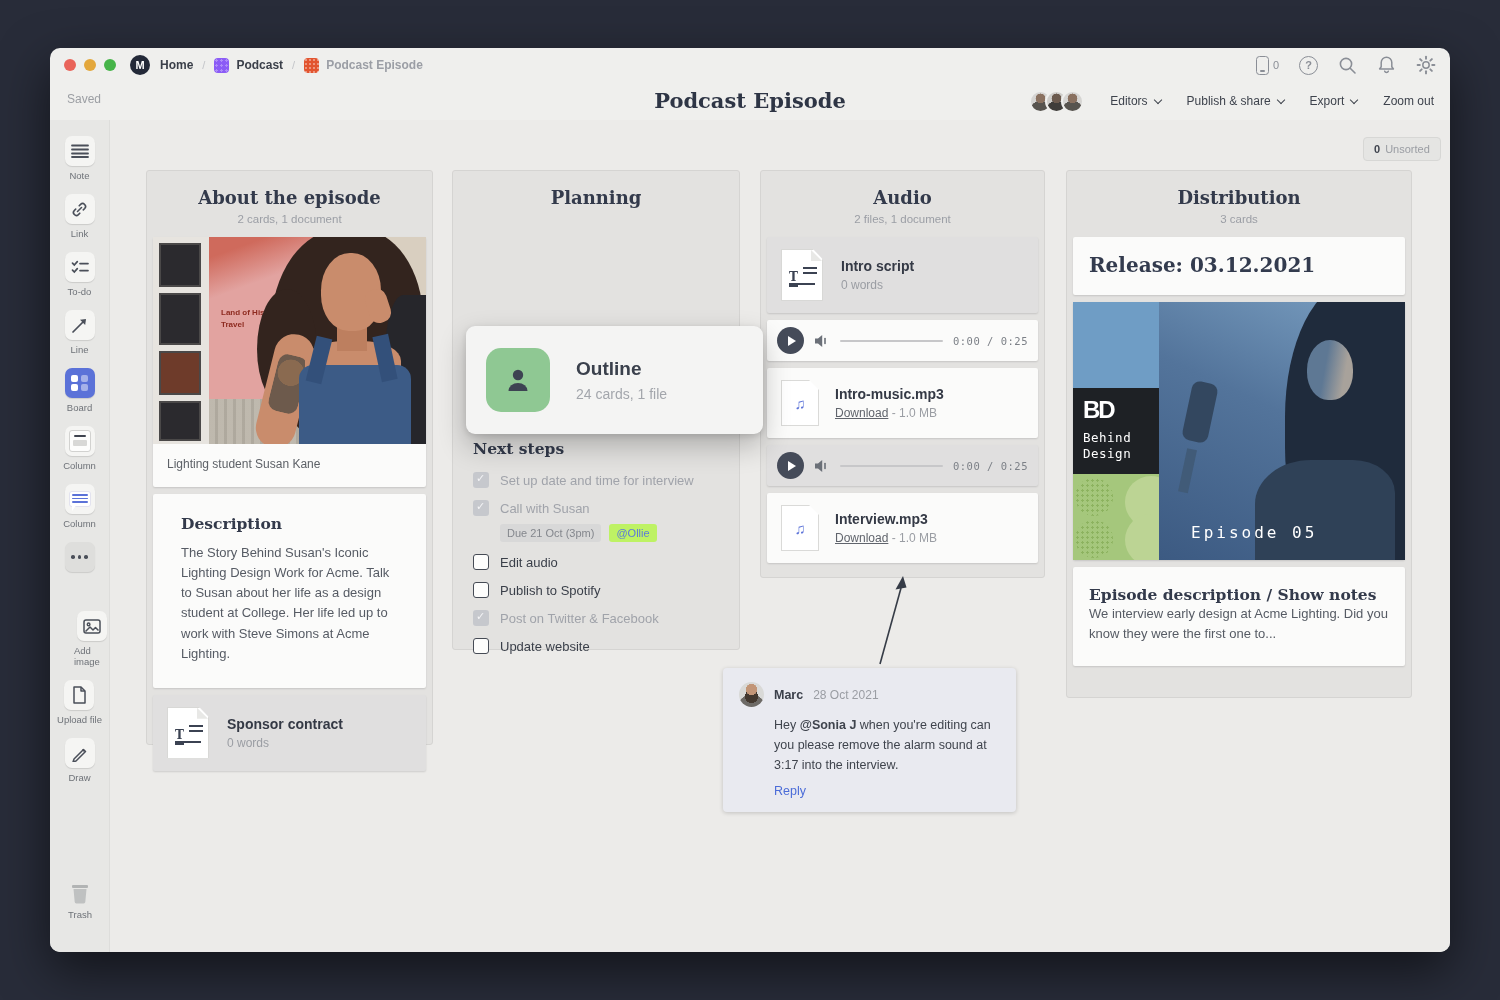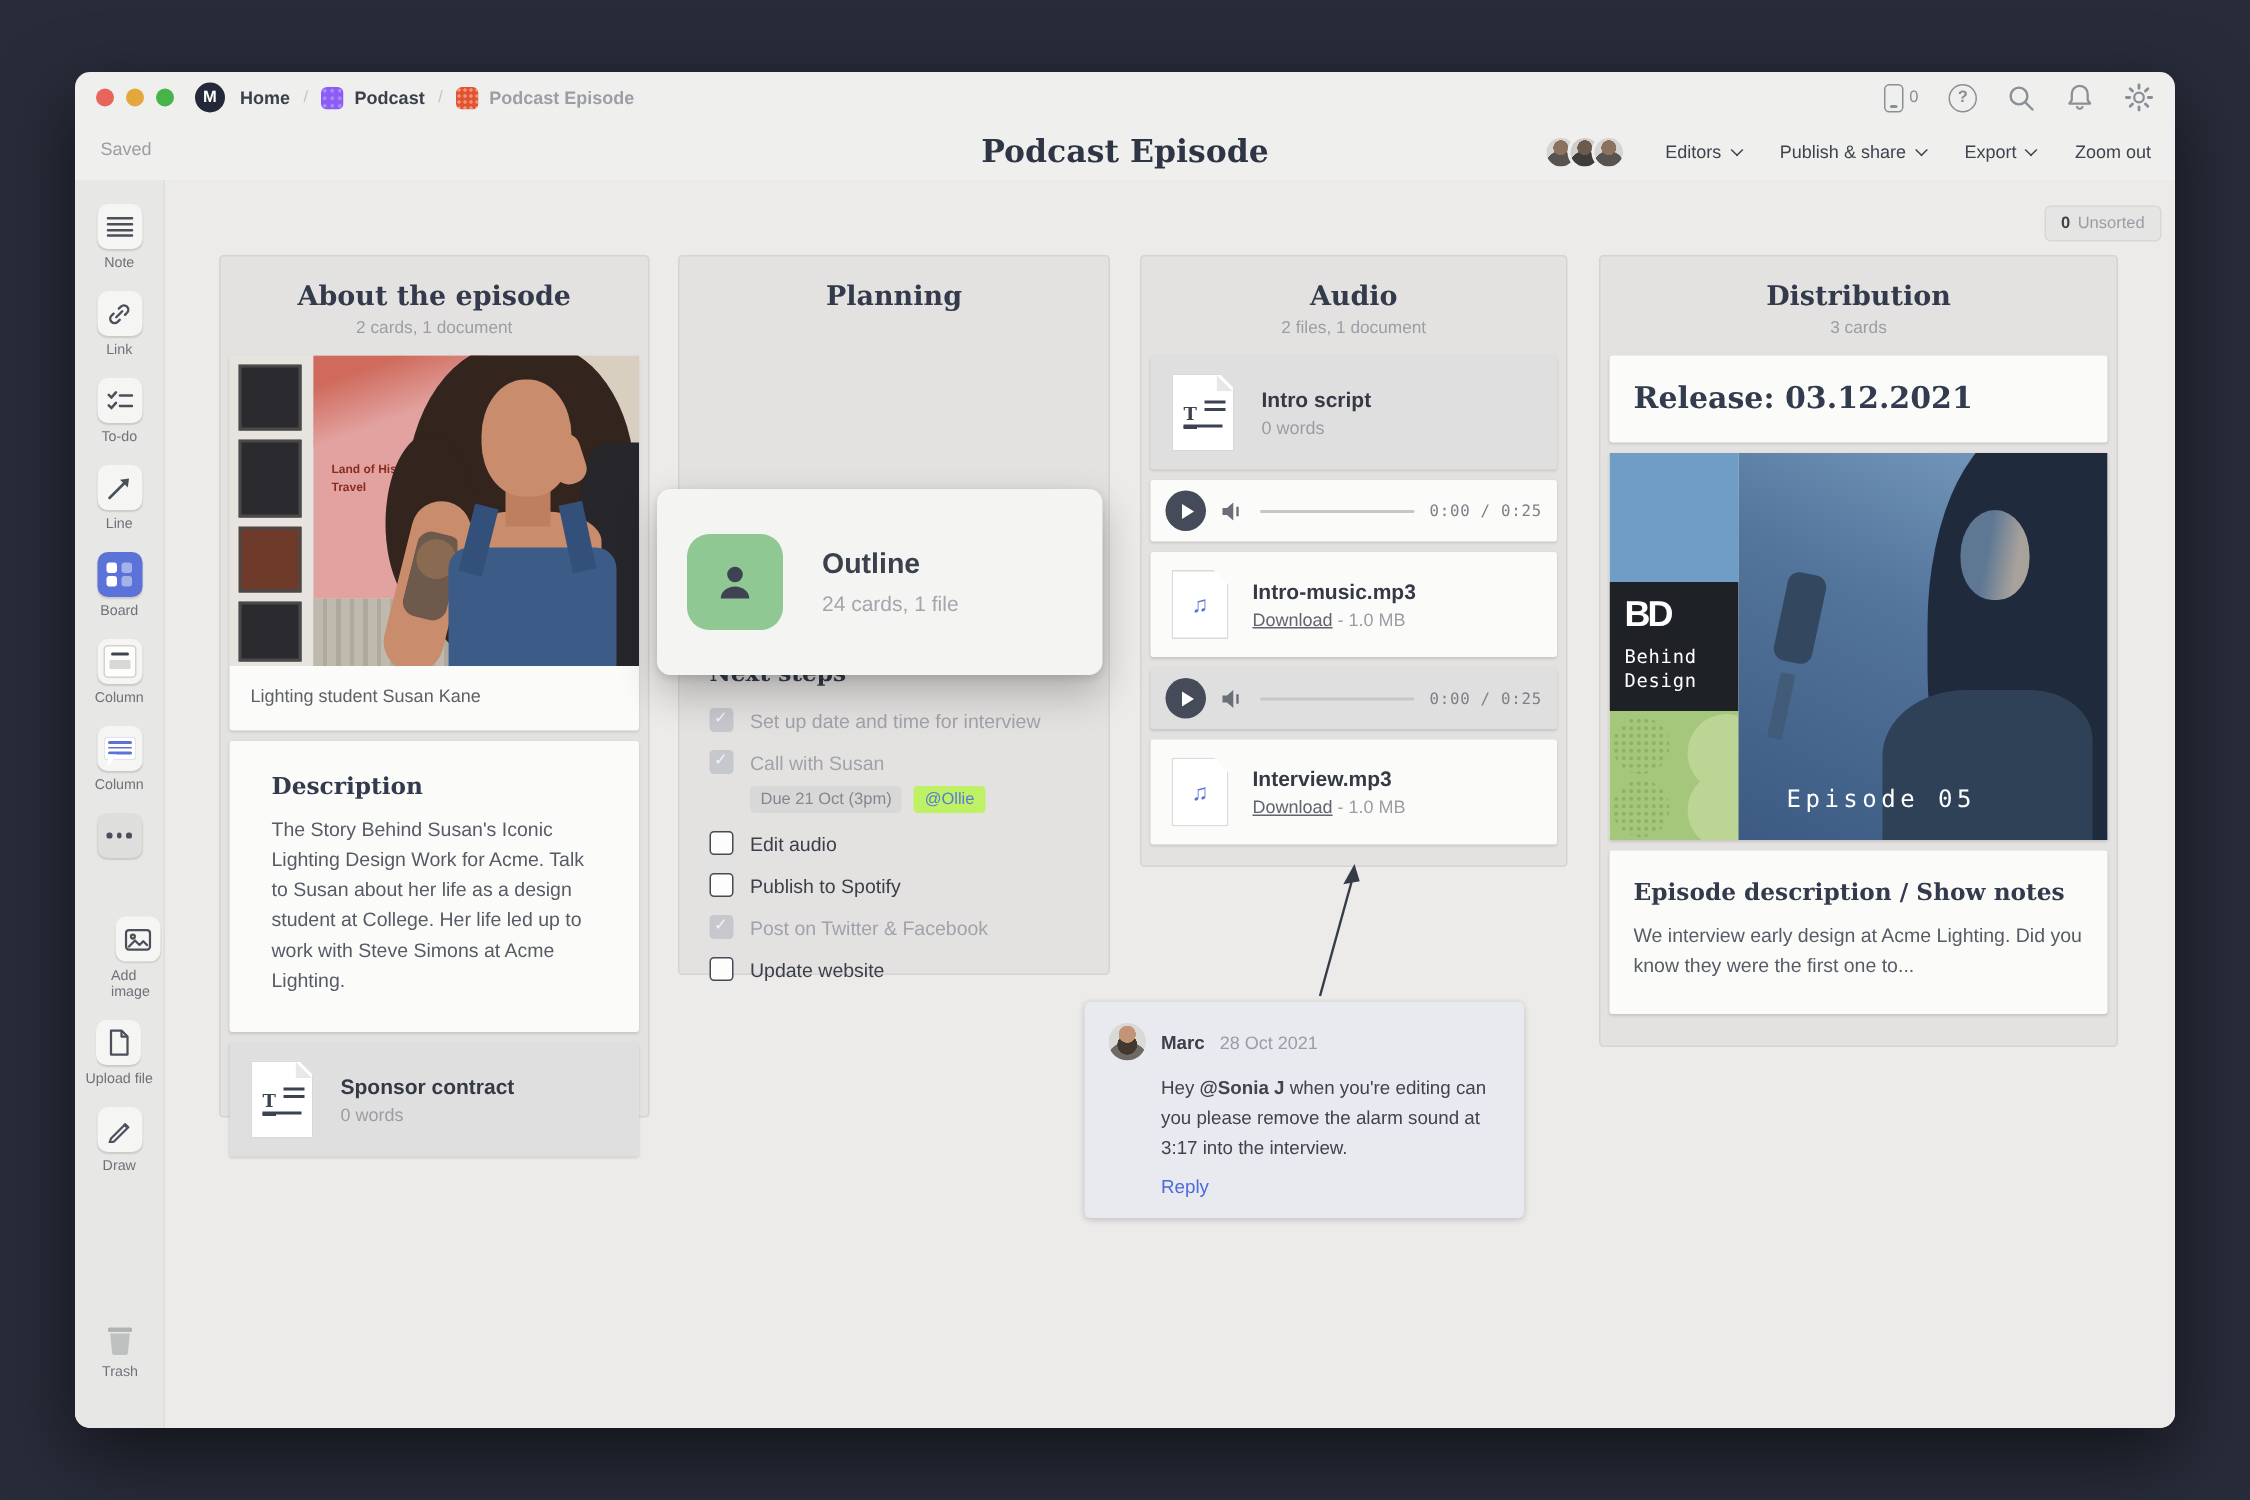--- a/index.html
+++ b/index.html
@@ -158,21 +158,21 @@
     background-image:radial-gradient(#8cb25f 1.2px, transparent 1.4px); background-size:5px 5px; }
   .cov-green .c4 { left:2px; bottom:2px; width:38px; height:38px;
     background-image:radial-gradient(#8cb25f 1.2px, transparent 1.4px); background-size:5px 5px; }
   .cov-photo { position:absolute; left:86px; top:0; right:0; height:100%; background:linear-gradient(205deg,#7ba0c2 0%,#53749b 45%,#3c5a82 100%); overflow:hidden; }
   .cov-photo .hair { position:absolute; right:-30px; top:-20px; width:150px; height:300px; background:#1f2b3c; border-radius:45% 40% 40% 45%; }
   .cov-photo .face { position:absolute; right:52px; top:38px; width:46px; height:60px; background:linear-gradient(100deg,#5e7894 40%,#a8a29b 78%); border-radius:50% 50% 46% 46%; }
   .cov-photo .body { position:absolute; right:10px; bottom:-10px; width:140px; height:110px; background:#2f4157; border-radius:40% 30% 0 0; }
   .cov-photo .mic { position:absolute; left:28px; top:80px; width:26px; height:60px; background:#33475f; border-radius:8px; transform:rotate(12deg); box-shadow:0 60px 0 -8px #415b78; }
   .cov-ep { position:absolute; left:32px; bottom:18px; color:#fff; font-size:16px; letter-spacing:3px; }
   .notes-card { padding:18px 16px 22px; }
-  .notes-title { font-size:15.5px; font-weight:bold; color:#333a4b; margin-bottom:10px; }
+  .notes-title { font-size:15.5px; font-weight:bold; color:#333a4b; }
   .notes-text { font-size:13px; line-height:1.55; color:#565b64; }
 
   
   .comment { position:absolute; left:613px; top:548px; width:293px; background:#e9eaf0; border-radius:4px;
     box-shadow:0 1px 4px rgba(0,0,0,.18); padding:14px 18px 14px 16px; }
   .c-head { display:flex; align-items:center; gap:10px; }
   .c-av { width:25px; height:25px; border-radius:50%; flex:none;
     background:radial-gradient(circle at 50% 30%, #c29577 0 26%, rgba(0,0,0,0) 27%),
                radial-gradient(circle at 50% 58%, #43382f 0 34%, rgba(0,0,0,0) 35%),
                radial-gradient(circle at 50% 108%, #6d6a66 0 48%, rgba(0,0,0,0) 49%), #d9d9d7; }
@@ -594,21 +594,21 @@
             <div class="cov-ep mono">Episode 05</div>
           </div>
         </div>
       </div>
       <div class="card notes-card">
         <div class="notes-title serif">Episode description / Show notes</div>
         <div class="notes-text">We interview early design at Acme Lighting. Did you know they were the first one to...</div>
       </div>
     </section>
 
-    <div class="float-card dim" style="left:328px; top:206px; height:124px;align-items:center;">
+    <div class="float-card dim" style="left:356px; top:206px; height:108px;align-items:center;">
       <span class="tile green">
         <svg width="32" height="32" viewBox="0 0 32 32">
             <circle cx="16" cy="11" r="5.2" fill="#3d4352"></circle>
             <path d="M6.5 27 a9.5 8 0 0 1 19 0 z" fill="#3d4352"></path>
           </svg>
       </span>
       <span>
         <div class="fc-title">Outline</div>
         <div class="fc-sub">24 cards, 1 file</div>
       </span>

